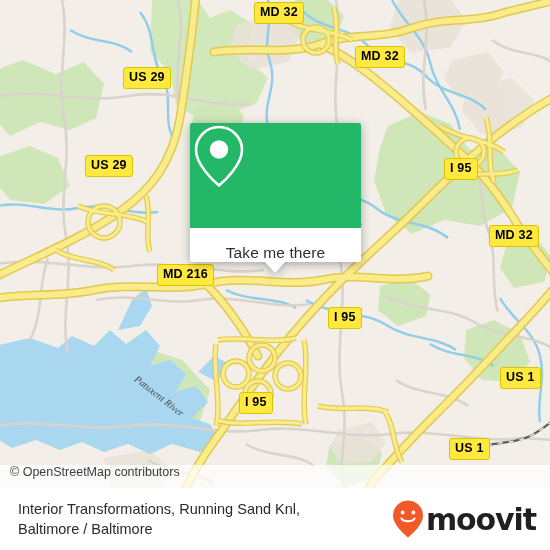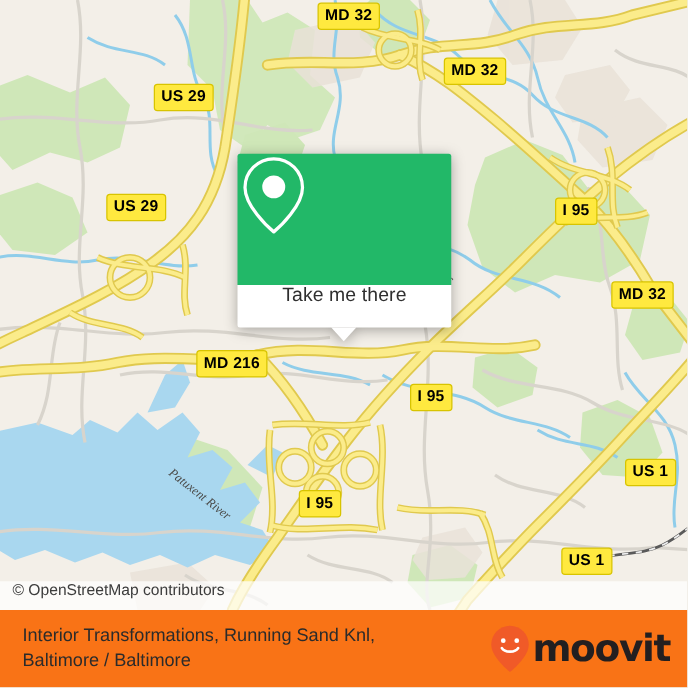--- a/index.html
+++ b/index.html
@@ -47,21 +47,21 @@
     filter:drop-shadow(0 2px 5px rgba(0,0,0,.32));
   }
   #popup .green{
     background:#22b868;height:105px;width:100%;
     border-radius:2px 2px 0 0;
     display:flex;align-items:center;justify-content:center;
   }
   #popup .white{
     background:#ffffff;height:34px;width:100%;
     border-radius:0 0 2px 2px;
-    display:flex;align-items:flex-start;justify-content:center;
+    display:flex;align-items:flex-end;justify-content:center;
   }
   #popup .white span{
     font-size:15.5px;color:#2f2f2f;letter-spacing:.1px;
   }
   #popup .tail{
     position:absolute;left:75px;top:139px;width:0;height:0;
     border-left:10px solid transparent;
     border-right:10px solid transparent;
     border-top:11px solid #ffffff;
   }
@@ -72,21 +72,21 @@
     background:rgba(255,255,255,.72);
     display:flex;
   }
   #attrib span{
     font-size:12.5px;color:#3c3c3c;padding-left:10px;
   }
 
   
   #footer{
     position:absolute;left:0;top:488px;width:550px;height:62px;
-    background:#f97316;
+    background:#ffffff;
     display:flex;align-items:center;justify-content:space-between;
     box-sizing:border-box;padding:0 14px 0 18px;
   }
   #footer-text{
     font-size:14.5px;color:#2b2b2b;line-height:1.38;max-width:370px;
   }
   #brand{display:flex;align-items:center;gap:2px;}
   #brand .wordmark{
     font-size:30px;color:#231f20;font-weight:bold;letter-spacing:-1.1px;
     font-family:"DejaVu Sans", sans-serif;
@@ -256,21 +256,21 @@
         </g>
       </g>
     </svg>
 
     <div class="shield" style="left:254px;top:2px;">MD 32</div>
     <div class="shield" style="left:355px;top:46px;">MD 32</div>
     <div class="shield" style="left:123px;top:67px;">US 29</div>
     <div class="shield" style="left:85px;top:155px;">US 29</div>
     <div class="shield" style="left:444px;top:158px;">I 95</div>
     <div class="shield" style="left:489px;top:225px;">MD 32</div>
-    <div class="shield" style="left:157px;top:280px;">MD 216</div>
+    <div class="shield" style="left:157px;top:264px;">MD 216</div>
     <div class="shield" style="left:328px;top:307px;">I 95</div>
     <div class="shield" style="left:239px;top:392px;">I 95</div>
     <div class="shield" style="left:500px;top:367px;">US 1</div>
     <div class="shield" style="left:449px;top:438px;">US 1</div>
 
     <div class="maplabel" style="left:136px;top:372px;transform:rotate(38deg);transform-origin:left center;">Patuxent River</div>
     <div class="maplabel" style="left:345px;top:205px;transform:rotate(42deg);transform-origin:left center;">River</div>
 
     <div id="popup">
       <div class="green">

